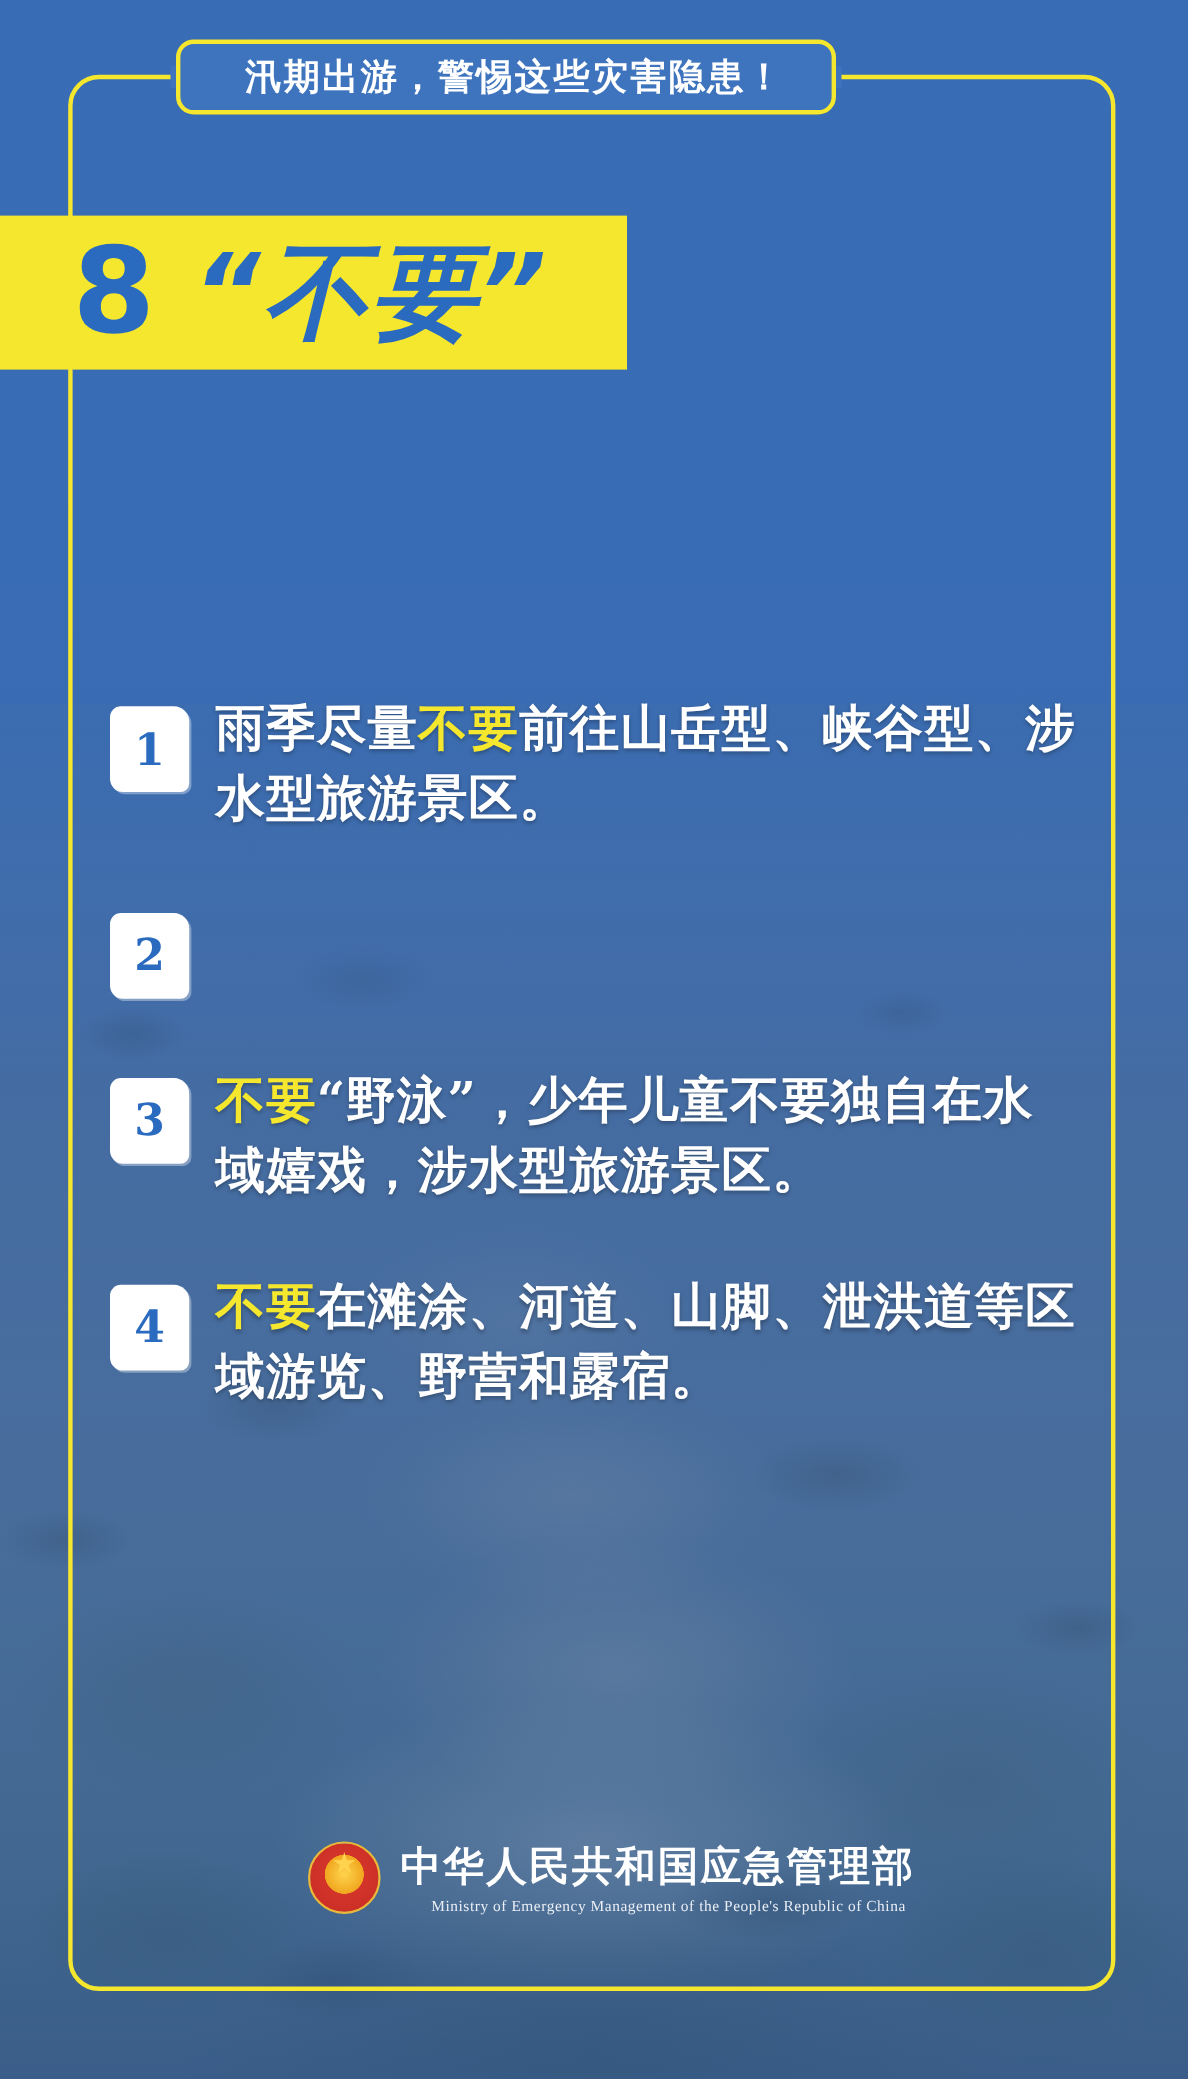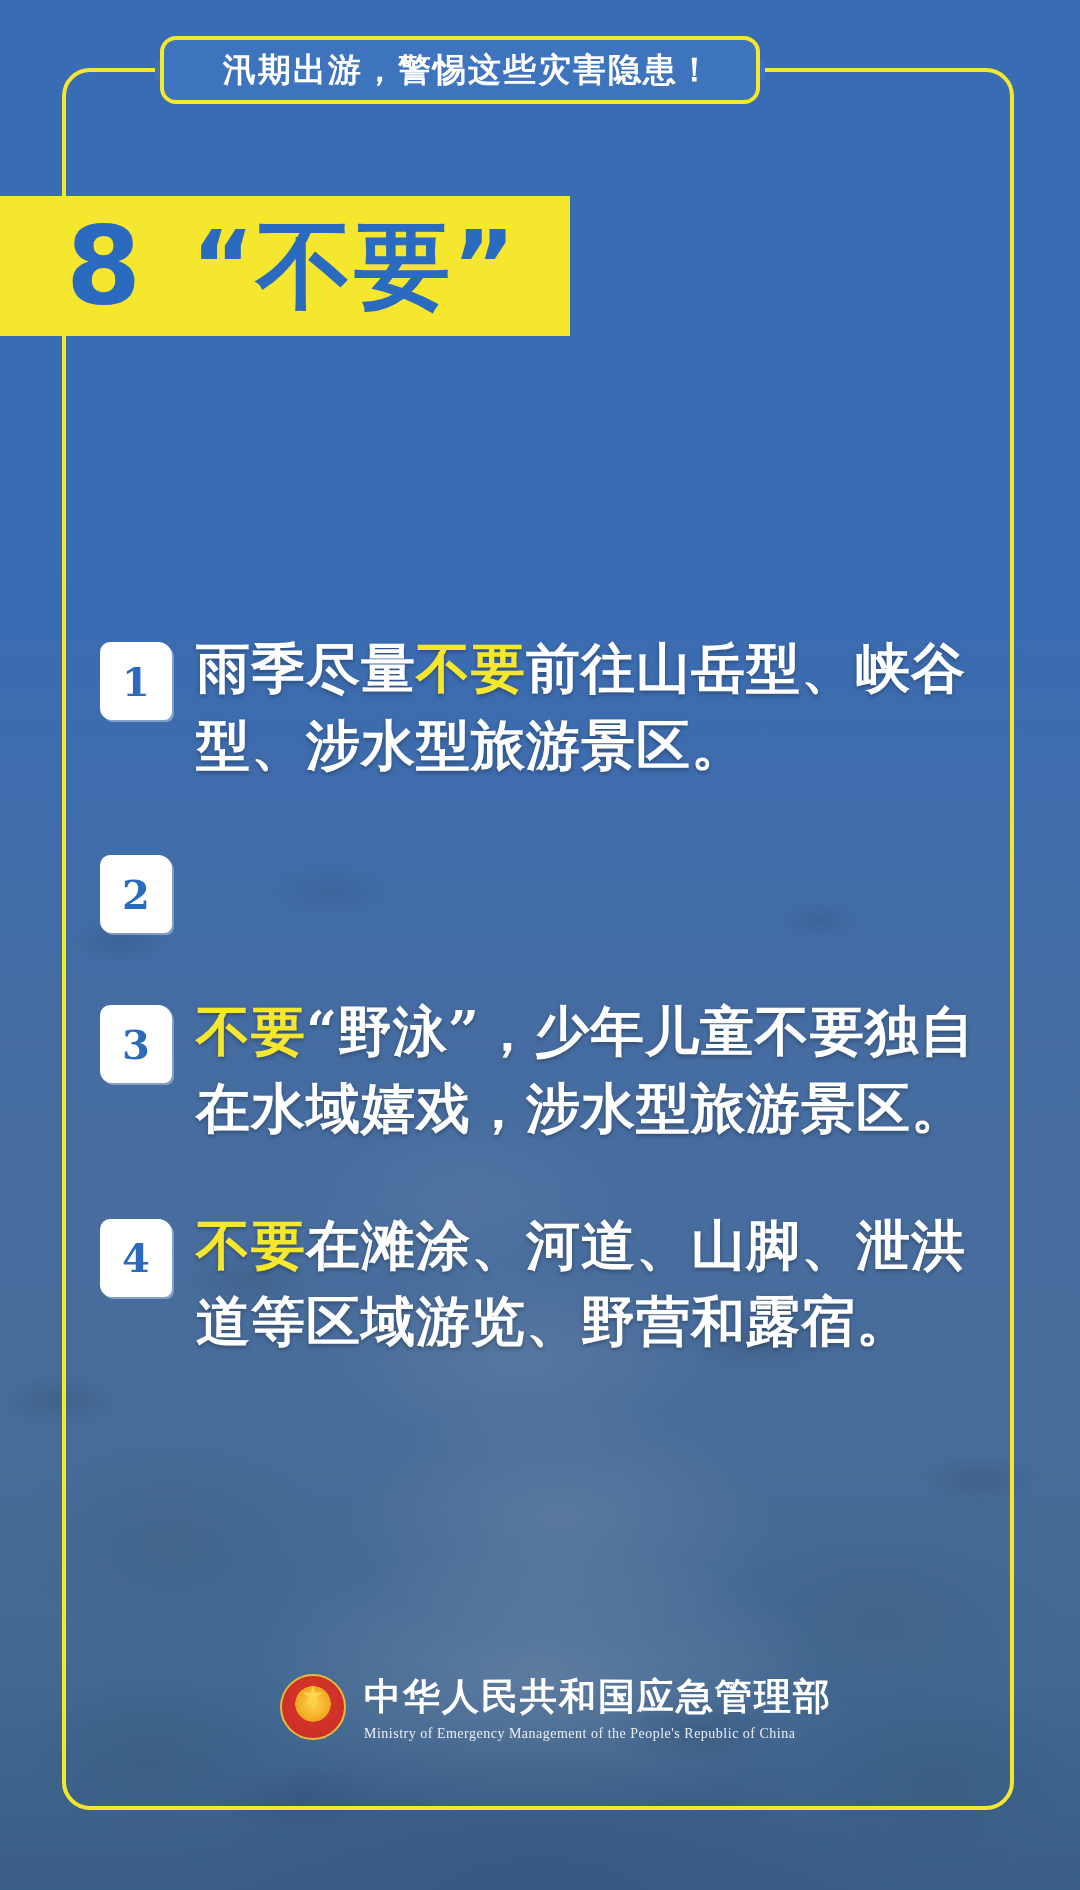--- a/index.html
+++ b/index.html
@@ -127,23 +127,24 @@
     font-weight: bold;
     line-height: 1;
     margin-left: 66px;
     font-family: "DejaVu Sans", "Liberation Sans", sans-serif;
   }
   .banner .big-word {
     color: #2a6bc0;
     font-size: 96px;
     font-weight: bold;
     line-height: 1;
-    margin-left: 50px;
+    margin-left: 34px;
     letter-spacing: 2px;
     font-family: "DejaVu Sans", "Liberation Sans", sans-serif;
+    font-style: italic;
   }
 
   
   .list {
     position: absolute;
     left: 100px;
     top: 630px;
     width: 880px;
   }
   .item {
@@ -164,21 +165,21 @@
     align-items: center;
     justify-content: center;
     color: #2a6bc0;
     font-size: 40px;
     font-weight: bold;
     font-family: "DejaVu Serif", "Liberation Serif", serif;
   }
   .item-text {
     flex: 1 1 auto;
     color: #ffffff;
-    font-size: 54px;
+    font-size: 45px;
     font-weight: bold;
     line-height: 1.42;
     letter-spacing: 1px;
     text-shadow: 0 2px 4px rgba(0,0,0,0.30);
     font-family: "DejaVu Serif", "Liberation Serif", serif;
   }
   .hl {
     color: #f5e62e;
   }
 
@@ -221,20 +222,21 @@
     font-weight: bold;
     letter-spacing: 2px;
     font-family: "DejaVu Sans", "Liberation Sans", sans-serif;
   }
   .footer-en {
     color: #eaeef5;
     font-size: 14px;
     letter-spacing: 0.5px;
     margin-top: 4px;
     font-family: "Liberation Serif", serif;
+    margin-left: 28px;
   }
 </style>
 </head>
 <body>
 
 <div class="poster">
 
   <div class="photo"></div>
   <div class="photo-rocks"></div>
   <div class="photo-tint"></div>

